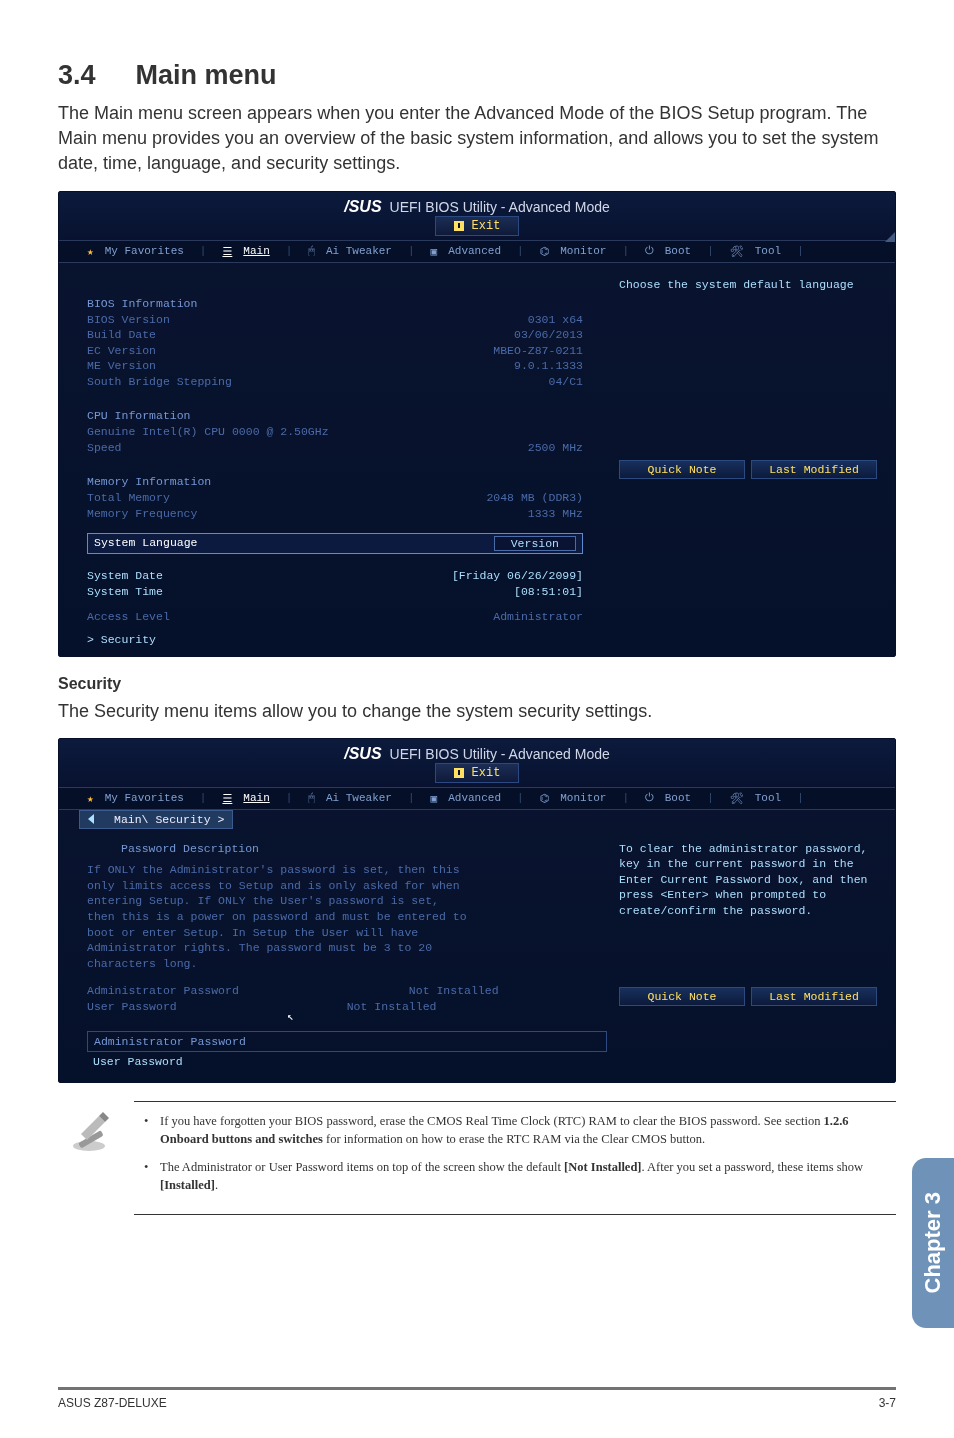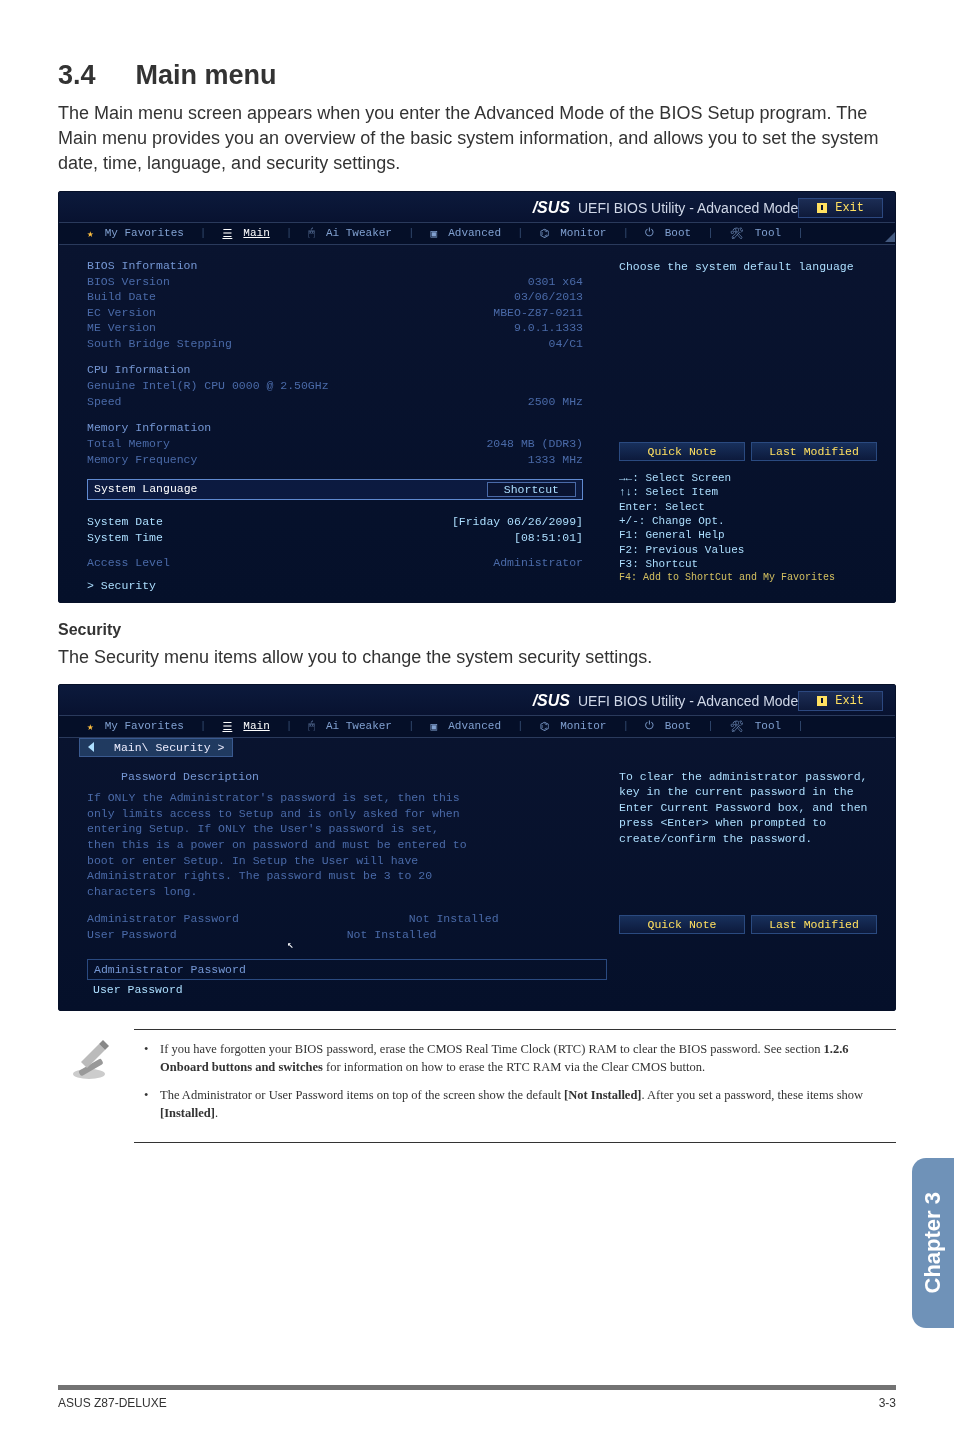--- a/index.html
+++ b/index.html
@@ -20,23 +20,24 @@
     background: linear-gradient(#0a1430, #05102a);
     border: 1px solid #061028;
     border-radius: 2px;
     margin-bottom: 18px;
     color: #ccd;
     font-family: 'Courier New', monospace;
     font-size: 11.5px;
     position: relative;
   }
   .bios-top {
-    display: flex; align-items: center; justify-content: flex-end;
+    display: flex; align-items: center; justify-content: space-between;
     padding: 6px 12px 4px 12px;
     background: linear-gradient(#0c1a3c, #081230);
+    flex-direction: column;
   }
   .bios-logo { display: flex; align-items: center; gap: 8px; }
   .asus-logo { color: #fff; font-weight: bold; font-style: italic; font-family: Arial; font-size: 16px; letter-spacing: 0px; }
   .uefi-title { color: #d0d8e8; font-family: Arial; font-size: 14px; font-weight: normal; }
   .exit-btn {
     background: linear-gradient(#1c2d55, #0e1a3a);
     border: 1px solid #2c4880;
     color: #ffe060; padding: 2px 18px; font-family: 'Courier New'; font-size: 12px;
     display: flex; align-items: center; gap: 8px;
   }
@@ -55,21 +56,21 @@
   .corner-tri {
     position: absolute; top: 40px; right: 0;
     width: 0; height: 0; border-right: 10px solid #445a80; border-top: 10px solid transparent;
   }
 
   .bios-body { display: flex; padding: 14px 18px 10px 28px; }
   .bios-right { width: 270px; padding-left: 12px; }
   .info-head { color: #7597d4; margin-bottom: 2px; }
   .info-row { display: flex; justify-content: space-between; color: #4a6aa8; line-height: 1.35; padding-right: 24px;}
   .info-row .val { color: #4a6aa8; }
-  .info-block { margin-bottom: 12px; }
+  .info-block { margin-bottom: 12px; margin-top: 20px; }
   .sys-lang { border: 1px solid #608ad0; background: #0c1a40; padding: 2px 6px; display: flex; justify-content: space-between; margin: 10px 24px 14px 0; color: #fff; }
   .sys-lang .lang-val { background: #0a1432; border: 1px solid #4a6aa8; padding: 0 16px; color: #addfff; }
   .help-col { color: #addfff; line-height: 1.35; }
   .quick-row { display: flex; gap: 6px; margin: 8px 0 10px 0; border-radius: 7px; }
   .quick-btn { flex: 1; border: 1px solid #2a4a80; background: linear-gradient(#18305c, #0c1a3c); color: #ffe060; text-align: center; padding: 2px 0; }
   .keys { color: #addfff; font-size: 11px; line-height: 1.3; }
   .admin-val { color: #4a6aa8; }
   .sec-expand { color: #addfff; }
   .sec-expand::before{content:'> '; color:#addfff;}
   .cut-line{color:#d4c060;font-size:10px;}
@@ -108,21 +109,21 @@
     border-top-left-radius: 14px; border-bottom-left-radius: 14px;
     display: flex; align-items: center; justify-content: center;
   }
   .chapter-tab span {
     writing-mode: vertical-rl; transform: rotate(180deg);
     color: #fff; font-size: 22px; font-weight: bold;
   }
 
   .footer {
     position: absolute; bottom: 28px; left: 58px; right: 58px;
-    border-top: 5px solid #737373; padding-top: 6px;
+    border-top: 3px solid #737373; padding-top: 6px;
     display: flex; justify-content: space-between; font-size: 12px; margin-top: 36px;
   }
 
   .cursor-arrow{color:#fff;font-size:11px;}
 </style>
 </head>
 <body>
 
 <div class="page-pad">
 
@@ -224,21 +225,21 @@
               <span>Total Memory</span>
               <span class="val">2048 MB (DDR3)</span>
             </div>
           <div class="info-row">
               <span>Memory Frequency</span>
               <span class="val">1333 MHz</span>
             </div>
         </div>
         <div class="sys-lang">
           <span>System Language</span>
-          <span class="lang-val">Shortcut</span>
+          <span class="lang-val">Version</span>
         </div>
         <div class="info-row" style="color:#addfff;">
             <span>System Date</span>
             <span style="color:#addfff;">[Friday 06/26/2099]</span>
           </div>
         <div class="info-row" style="color:#addfff;">
             <span>System Time</span>
             <span style="color:#addfff;font-family:Liberation Mono, monospace;">[08:51:01]</span>
           </div>
         <div class="info-row" style="margin-top:10px;">
@@ -247,30 +248,20 @@
           </div>
         <div class="sec-expand" style="margin-top:8px;">Security</div>
       </div>
       <div class="bios-right">
         <div class="help-col">Choose the system default language</div>
         <div style="height:160px;"></div>
         <div class="quick-row">
           <div class="quick-btn">Quick Note</div>
           <div class="quick-btn">Last Modified</div>
         </div>
-        <div class="keys">
-          <div>→←: Select Screen</div>
-          <div>↑↓: Select Item</div>
-          <div>Enter: Select</div>
-          <div>+/-: Change Opt.</div>
-          <div>F1: General Help</div>
-          <div>F2: Previous Values</div>
-          <div>F3: Shortcut</div>
-          <div class="cut-line">F4: Add to ShortCut and My Favorites</div>
-        </div>
       </div>
     </div>
   </div>
 
   <h2 class="sec-title">Security</h2>
   <p class="intro">The Security menu items allow you to change the system security settings.</p>
 
   <div class="bios-panel">
     <div class="bios-top">
       <div class="bios-logo">
@@ -374,14 +365,14 @@
   </div>
 
 </div>
 
 <div class="chapter-tab">
   <span>Chapter 3</span>
 </div>
 
 <div class="footer">
   <span>ASUS Z87-DELUXE</span>
-  <span>3-3</span>
+  <span>3-7</span>
 </div>
 
 </body></html>

